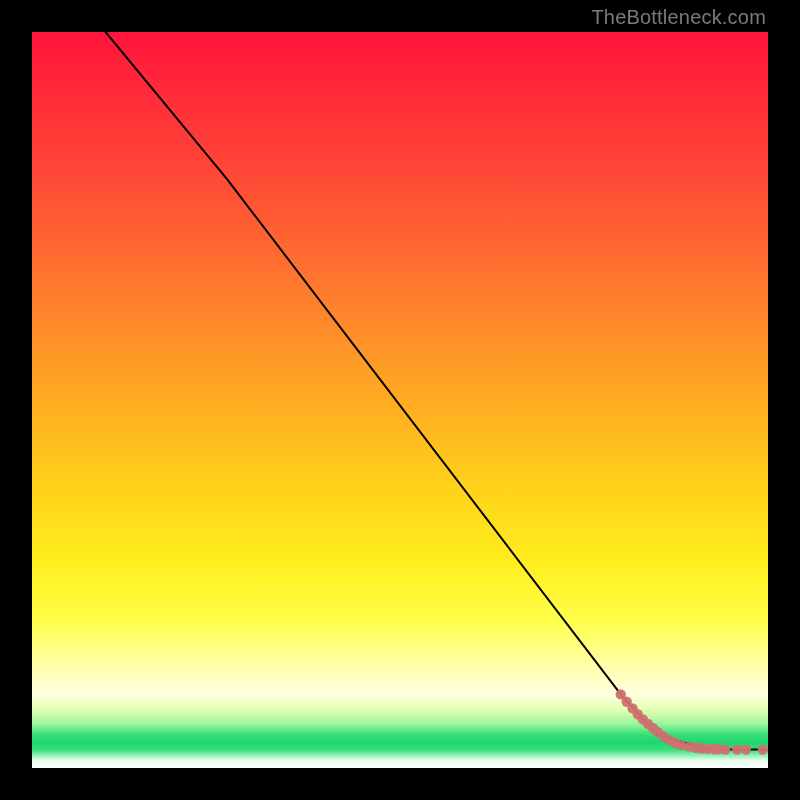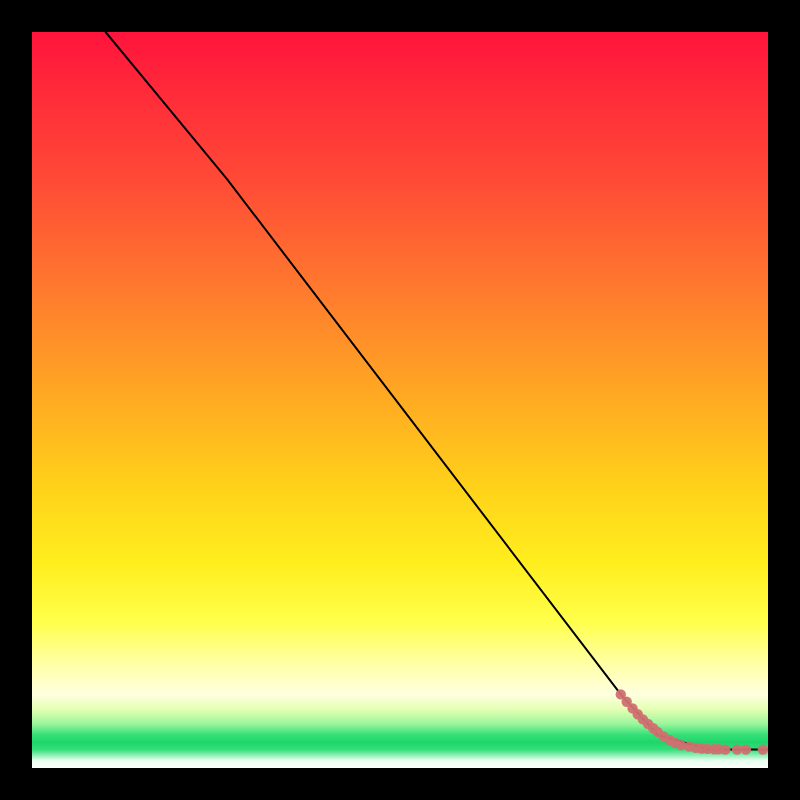--- a/index.html
+++ b/index.html
@@ -94,13 +94,14 @@
           <circle cx="675.65" cy="716.86" r="5.2" fill="#d07070" fill-opacity="0.95"></circle>
           <circle cx="682.27" cy="717.23" r="5.2" fill="#d07070" fill-opacity="0.95"></circle>
           <circle cx="686.69" cy="717.23" r="5.2" fill="#d07070" fill-opacity="0.95"></circle>
           <circle cx="693.31" cy="717.60" r="5.2" fill="#d07070" fill-opacity="0.95"></circle>
           <circle cx="705.09" cy="717.60" r="5.2" fill="#d07070" fill-opacity="0.95"></circle>
           <circle cx="713.92" cy="717.60" r="5.2" fill="#d07070" fill-opacity="0.95"></circle>
           <circle cx="730.85" cy="717.60" r="5.2" fill="#d07070" fill-opacity="0.95"></circle>
         </g>
     </svg>
   </div>
+  <div class="watermark">TheBottleneck.com</div>
 </div>
 
 </body></html>

